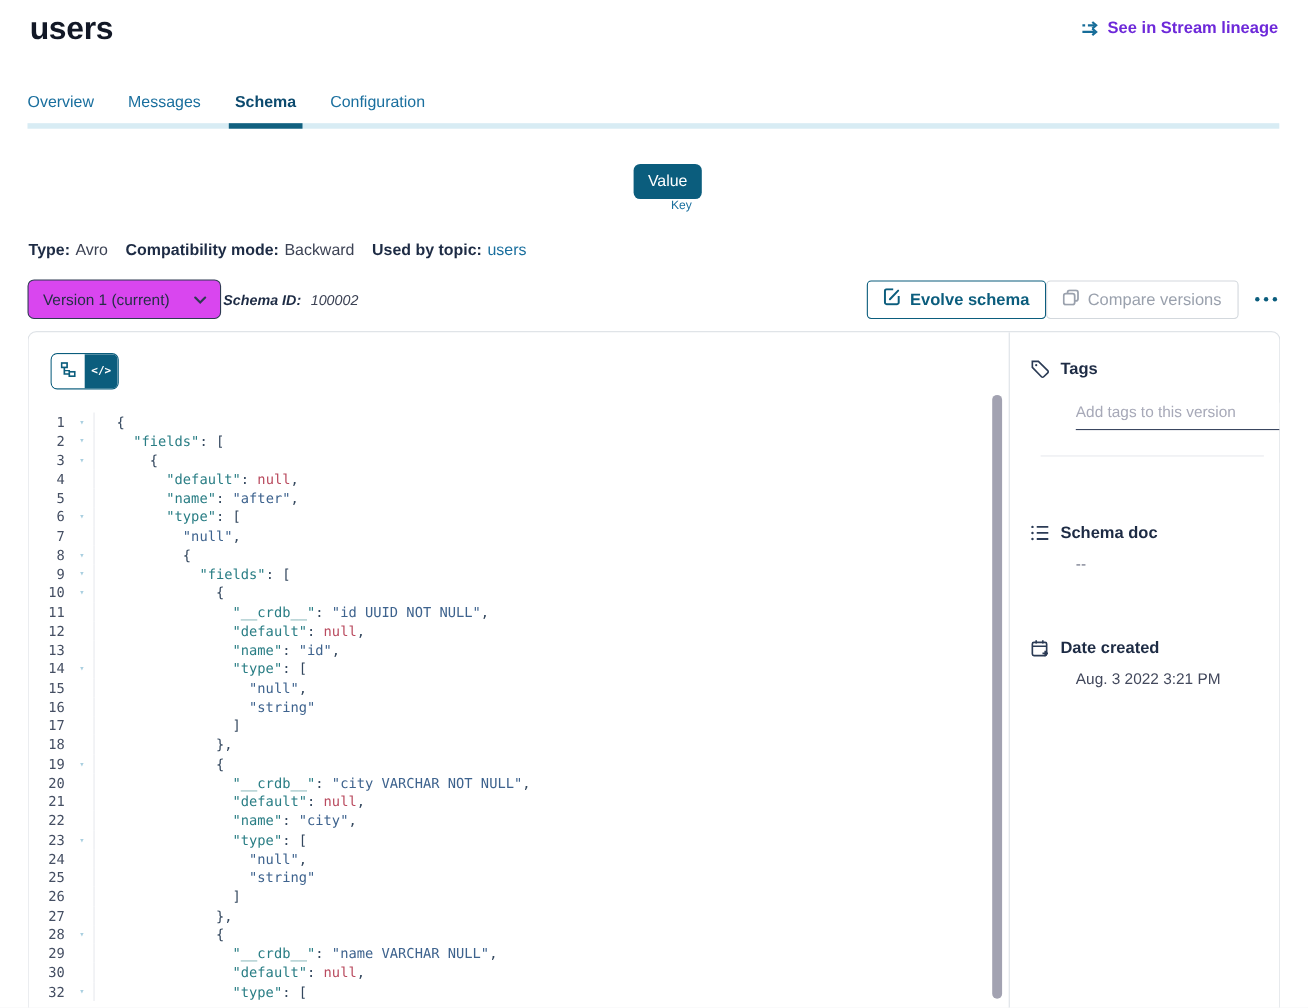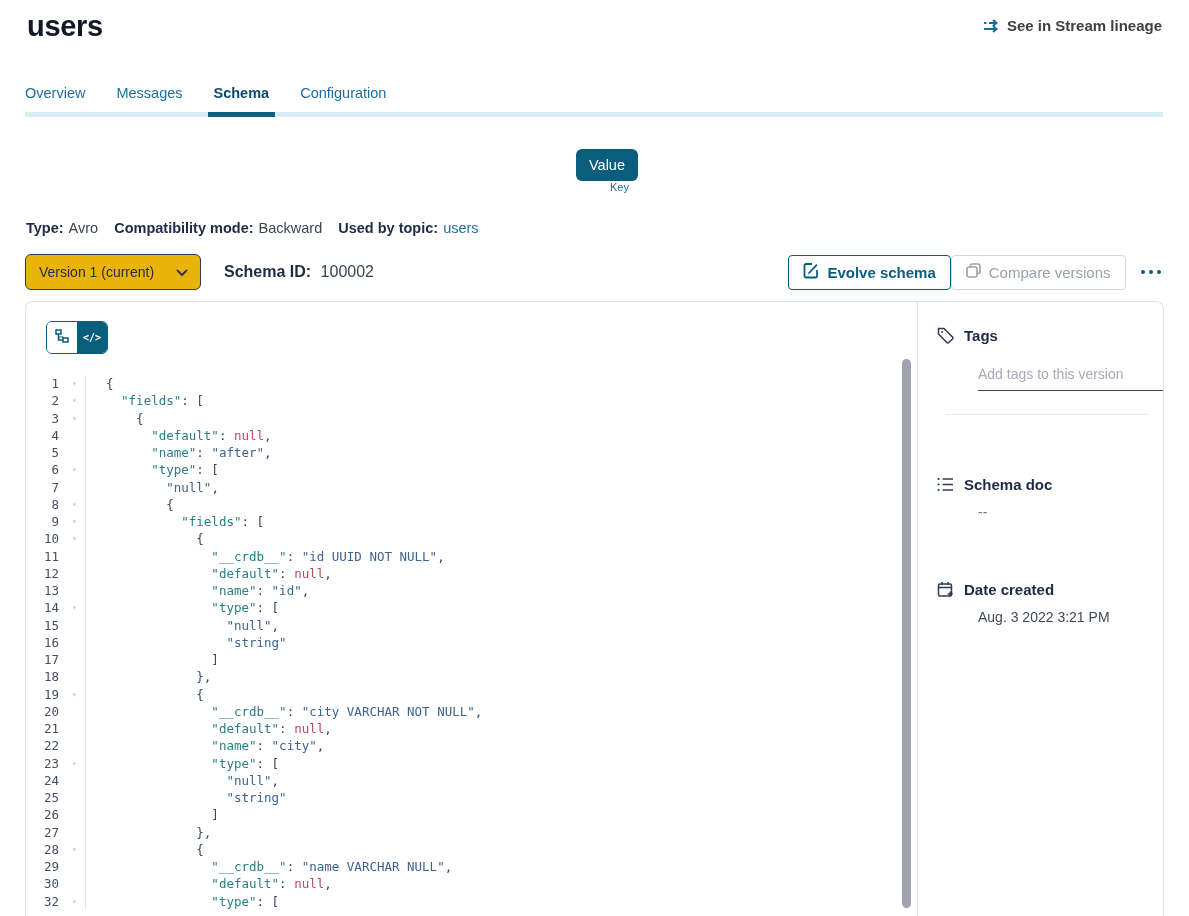--- a/index.html
+++ b/index.html
@@ -4,21 +4,21 @@
 <style>
   * { box-sizing: border-box; margin: 0; padding: 0; }
   html,body { width: 1189px; height: 916px; overflow: hidden; background: #fff;
     font-family: "Liberation Sans", sans-serif; color: #1d2b44; }
 
   
   .header { display: flex; justify-content: space-between; align-items: flex-start;
     padding: 10px 27px 0 27px; }
   .page-title { font-size: 29px; font-weight: 700; color: #121826; letter-spacing: -0.3px; }
   .lineage-link { display: flex; align-items: center; gap: 7px; margin-top: 7px;
-    color: #404040; font-size: 15px; font-weight: 600; cursor: pointer; }
+    color: #6d28d9; font-size: 15px; font-weight: 600; cursor: pointer; }
 
   
   .tabs-wrap { position: relative; margin-top: 42px; }
   .tabs { display: flex; gap: 31px; padding: 0 0 0 25px; }
   .tab { position: relative; font-size: 14.5px; color: #1a6f9e; padding-bottom: 16px; cursor: pointer; }
   .tab.active { color: #0c4a6e; font-weight: 600; }
   .tab.active .tab-underline { position: absolute; left: -6px; right: -6px; bottom: 0;
     height: 5px; background: #11607f; z-index: 2; }
   .tab-track { position: absolute; left: 25px; right: 26px; bottom: 0; height: 5px;
     background: #d8ecf4; z-index: 1; }
@@ -33,22 +33,22 @@
   .meta-row { display: flex; align-items: center; margin: 27px 0 0 26px; font-size: 14.5px; }
   .meta-label { font-weight: 700; color: #1d2b44; }
   .meta-value { color: #3c4254; margin-left: 5px; }
   .meta-sep { width: 16px; }
   .meta-link { color: #1a6f9e; margin-left: 5px; cursor: pointer; }
 
   
   .controls-row { display: flex; align-items: center; margin: 18px 26px 0 25px; }
   .version-select { display: flex; align-items: center; justify-content: space-between;
     width: 176px; height: 36px; border: 1px solid #2e3a52; border-radius: 6px;
-    padding: 0 12px 0 13px; font-size: 14px; color: #252f45; cursor: pointer; background: #eab308; }
-  .schema-id { margin-left: 23px; font-size: 16px; }
+    padding: 0 12px 0 13px; font-size: 14px; color: #252f45; cursor: pointer; background: #d946ef; }
+  .schema-id { margin-left: 2px; font-size: 13px; font-style: italic; }
   .controls-right { margin-left: auto; display: flex; align-items: center; }
   .btn { display: flex; align-items: center; gap: 8px; height: 35px; padding: 0 14px;
     border-radius: 4px; background: #fff; font-size: 15px; font-family: inherit; cursor: pointer; }
   .btn-compare { border: 1px solid #d3d8dd; color: #9aa1ad; cursor: default; }
   .btn-evolve { border: 1px solid #0b5d7d; color: #0b5d7d; font-weight: 700; margin-left: 17px; }
   .more-btn { display: flex; gap: 3.5px; margin-left: 13px; padding: 6px 2px; cursor: pointer; }
   .more-btn i { width: 4.5px; height: 4.5px; border-radius: 50%; background: #0b5d7d; }
 
   
   .panel { display: flex; margin: 11px 25px 0 25px; height: 616px;

